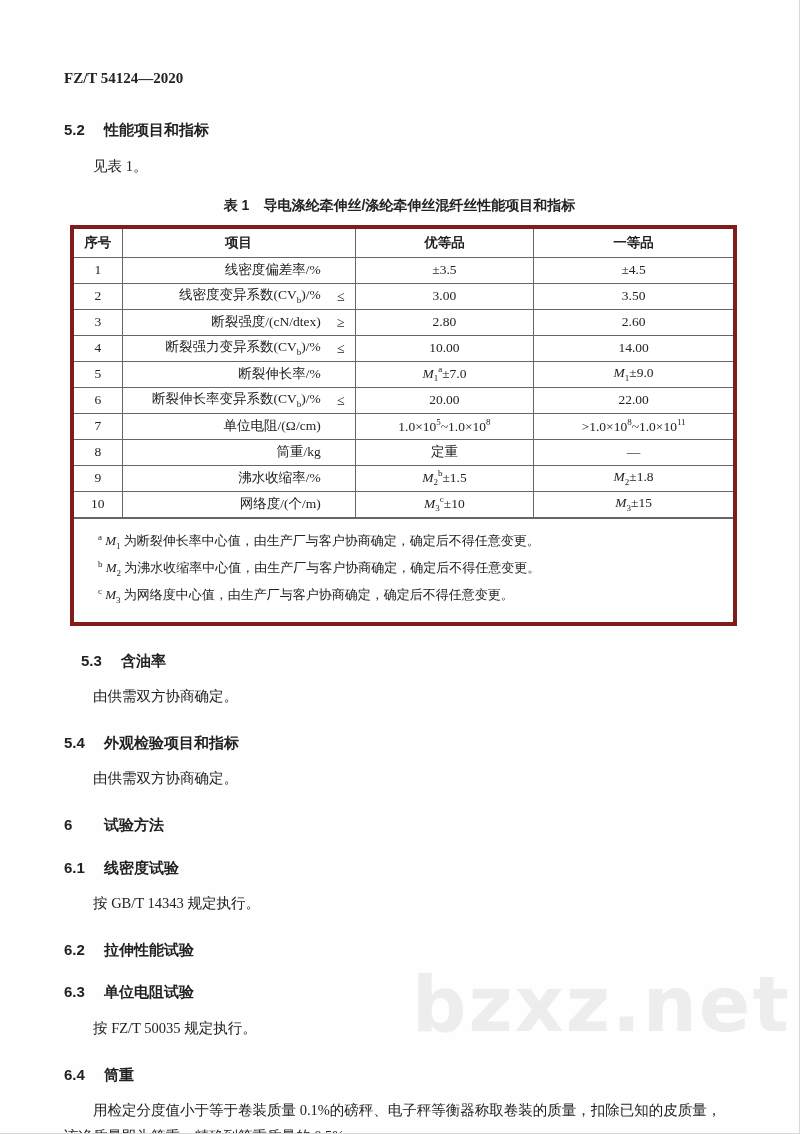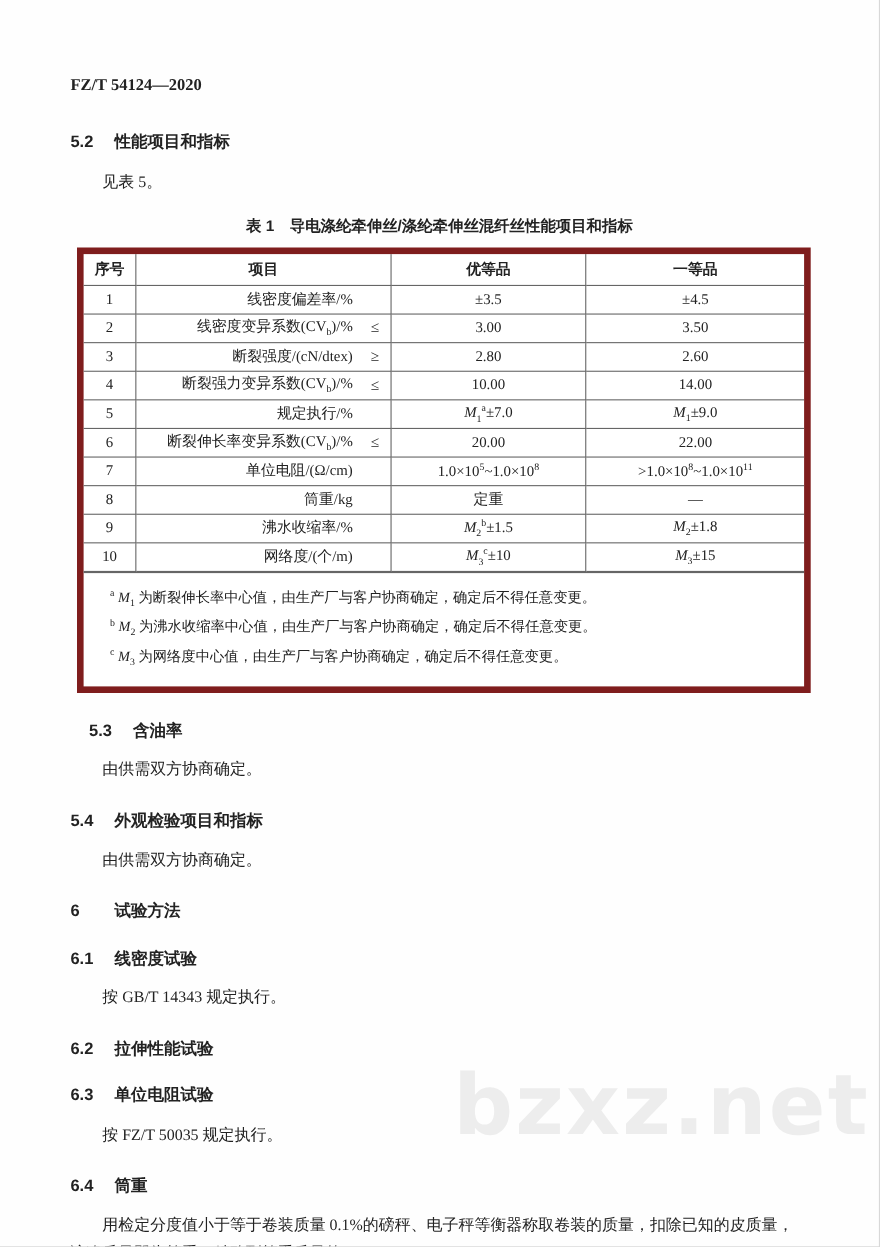--- a/index.html
+++ b/index.html
@@ -54,21 +54,21 @@
     font-family:"Liberation Sans","DejaVu Sans",sans-serif;
     font-weight:bold;
     font-size:14px;
     text-align:center;
     margin:18px 0 10px 0;
   }
   .caption .cap-label{margin-right:14px;}
   .table-box{
     margin-left:6px;
     width:667px;
-    border:6px solid #7f1d1d;
+    border:4px solid #7f1d1d;
     box-sizing:border-box;
     background:#fff;
   }
   table.spec{
     width:100%;
     border-collapse:collapse;
     font-size:13.5px;
   }
   table.spec th, table.spec td{
     border:1px solid #666;
@@ -117,21 +117,21 @@
 
   <div class="watermark">bzxz.net</div>
 
   <div class="content">
 
     <div class="doc-code">FZ/T 54124—2020</div>
 
     <div class="heading">
       <span class="h-num">5.2</span><span class="h-title">性能项目和指标</span>
     </div>
-    <p class="para">见表 5。</p>
+    <p class="para">见表 1。</p>
 
     <div class="caption">
       <span class="cap-label">表 1</span><span class="cap-title">导电涤纶牵伸丝/涤纶牵伸丝混纤丝性能项目和指标</span>
     </div>
 
     <div class="table-box">
       <table class="spec">
         <thead>
           <tr>
               <th class="col-no">序号</th>
@@ -160,21 +160,21 @@
               <td class="col-first">2.60</td>
             </tr>
             <tr>
               <td class="col-no">4</td>
               <td class="col-item"><span class="item-text">断裂强力变异系数(CV<sub>b</sub>)/%</span><span class="constraint">≤</span></td>
               <td class="col-premium">10.00</td>
               <td class="col-first">14.00</td>
             </tr>
             <tr>
               <td class="col-no">5</td>
-              <td class="col-item"><span class="item-text">规定执行/%</span></td>
+              <td class="col-item"><span class="item-text">断裂伸长率/%</span></td>
               <td class="col-premium"><i>M</i><sub>1</sub><sup>a</sup>±7.0</td>
               <td class="col-first"><i>M</i><sub>1</sub>±9.0</td>
             </tr>
             <tr>
               <td class="col-no">6</td>
               <td class="col-item"><span class="item-text">断裂伸长率变异系数(CV<sub>b</sub>)/%</span><span class="constraint">≤</span></td>
               <td class="col-premium">20.00</td>
               <td class="col-first">22.00</td>
             </tr>
             <tr>

